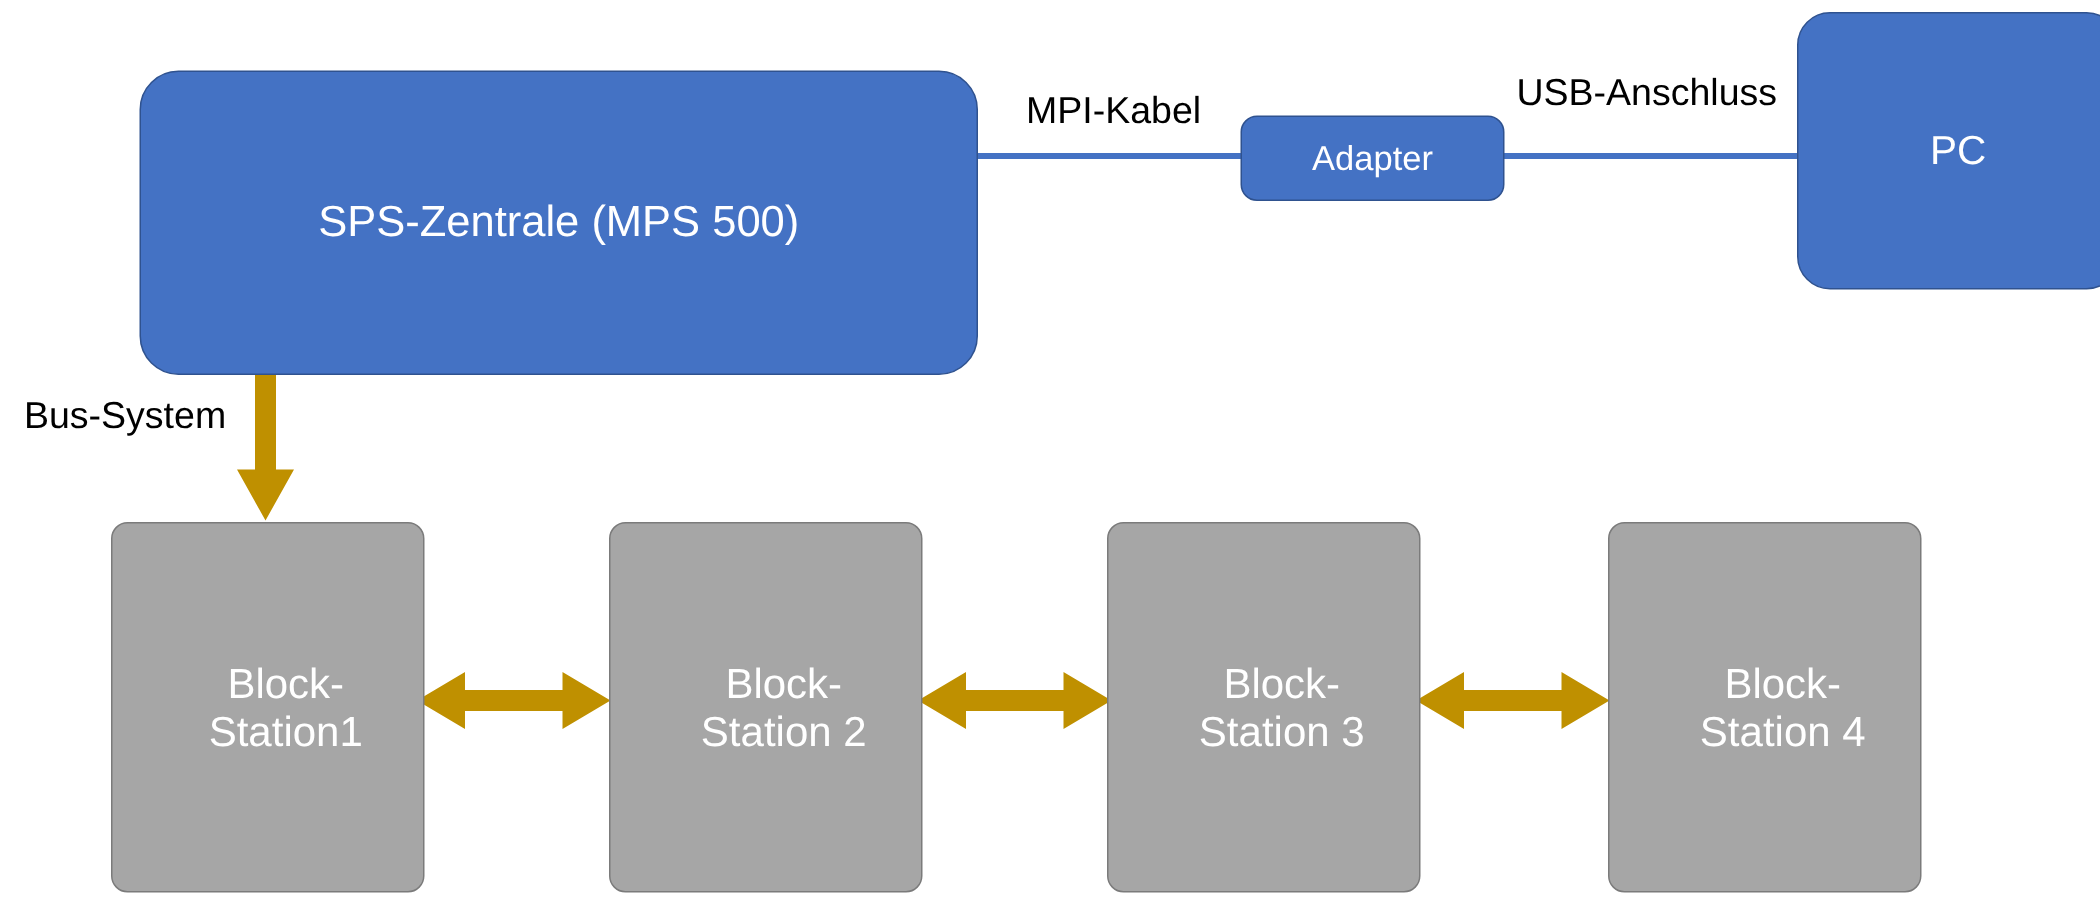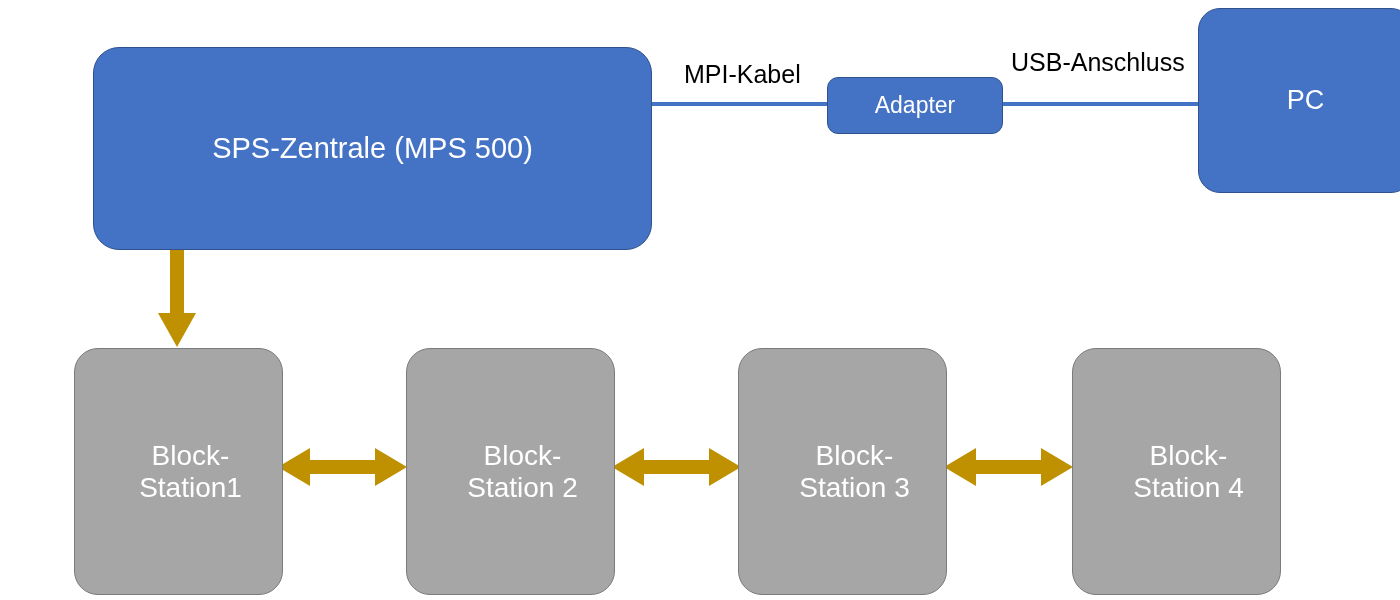--- a/index.html
+++ b/index.html
@@ -59,21 +59,21 @@
     left: 1198px; top: 8px;
     width: 215px; height: 185px;
     border-radius: 22px;
     font-size: 27px;
   }
 
   .station {
     width: 209px;
     height: 247px;
     top: 348px;
-    border-radius: 24px;
+    border-radius: 11px;
     font-size: 28px;
     padding-left: 24px;
   }
   #node-station-1 { left: 74px; }
   #node-station-2 { left: 406px; }
   #node-station-3 { left: 738px; }
   #node-station-4 { left: 1072px; }
 
   
   .link-line {
@@ -153,14 +153,15 @@
   <div class="node gray station" id="node-station-3">Block-
 Station 3</div>
 
   <div class="node gray station" id="node-station-4">Block-
 Station 4</div>
 
   <div class="edge-label" id="label-mpi">MPI-Kabel</div>
 
   <div class="edge-label" id="label-usb">USB-Anschluss</div>
 
+  <div class="edge-label" id="label-bus">Bus-System</div>
 
 </div>
 
 </body></html>

